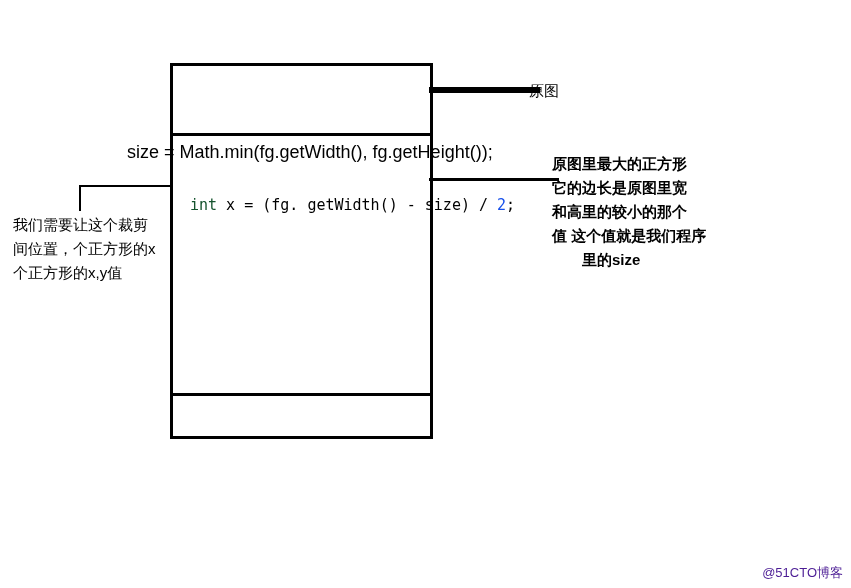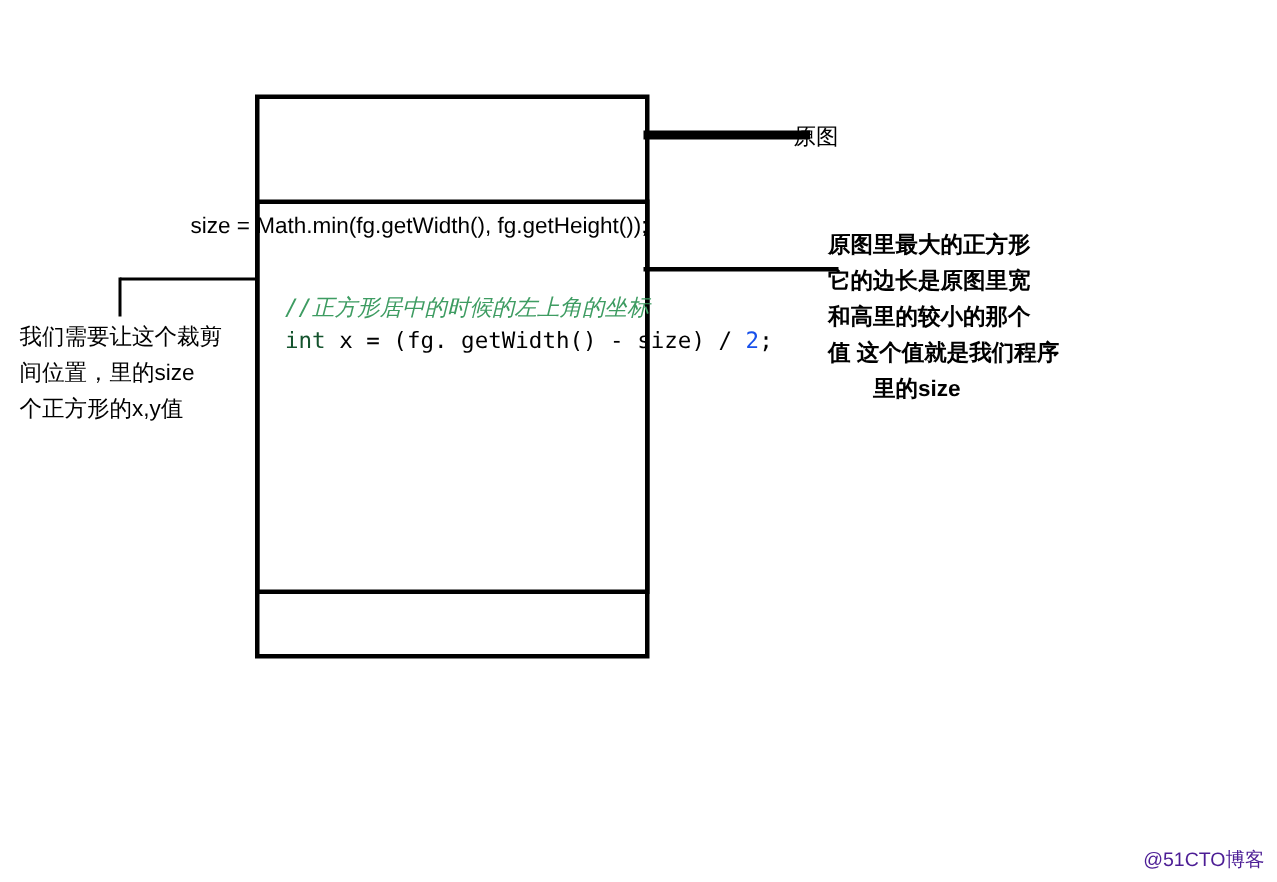--- a/index.html
+++ b/index.html
@@ -25,21 +25,21 @@
       left: 170px;
       top: 133px;
       width: 263px;
       height: 263px;
       border: 3px solid #000;
     }
     .code-line {
       position: absolute;
       left: 127px;
       top: 142px;
-      font-size: 15px;
+      font-size: 18px;
     }
     .code-block {
       position: absolute;
       left: 190px;
       top: 194px;
       font-family: Consolas, monospace;
       font-size: 15px;
       line-height: 22px;
     }
     .code-block .comment { color: #3e9c62; font-style: italic; }
@@ -115,35 +115,34 @@
 <div class="line-top"></div>
 <div class="line-square"></div>
 <div class="line-left-h"></div>
 <div class="line-left-v"></div>
 
 <div class="code-line">
   <span>size = </span><span>Math.min(fg.getWidth(), fg.getHeight());</span>
 </div>
 
 <div class="code-block">
-  <div><span class="comment">//正方形居中的时候的左上角的坐标</span></div>
   <div>
     <span class="kw">int</span><span> x = (fg. getWidth() - size) / </span><span class="num">2</span><span>;</span>
   </div>
 </div>
 
 <div class="label-origimg">原图</div>
 
 <div class="note-right">
   <div>原图里最大的正方形</div>
   <div>它的边长是原图里宽</div>
   <div>和高里的较小的那个</div>
   <div>值  这个值就是我们程序</div>
   <div style="padding-left:30px">里的size</div>
 </div>
 
 <div class="note-left">
   <div>我们需要让这个裁剪</div>
-  <div>间位置，里的size</div>
+  <div>间位置，个正方形的x</div>
   <div>个正方形的x,y值</div>
 </div>
 
 <div class="watermark">@51CTO博客</div>
 
 </body></html>

